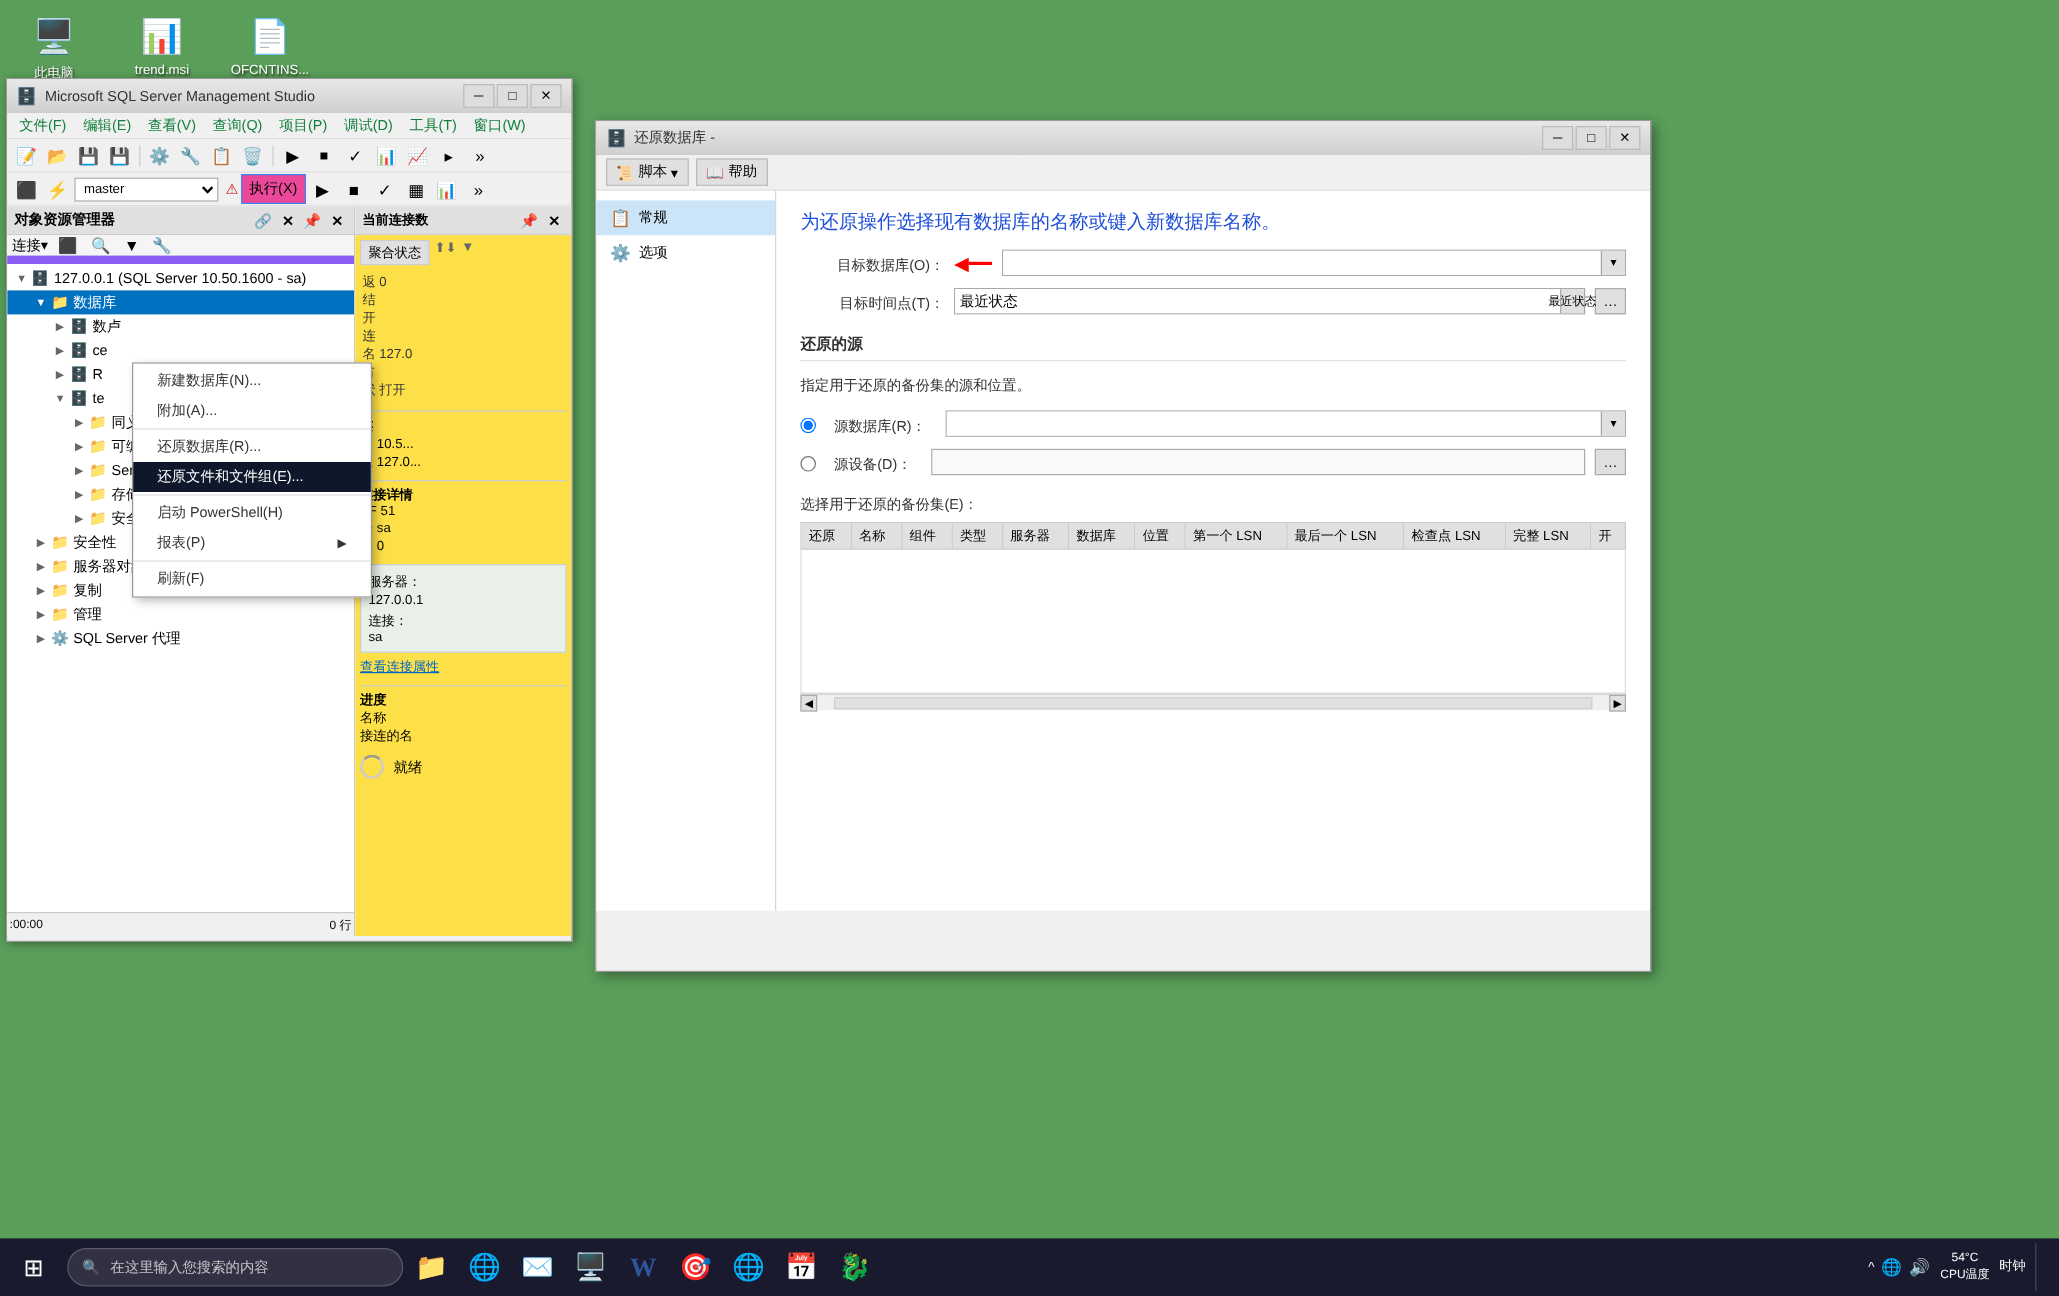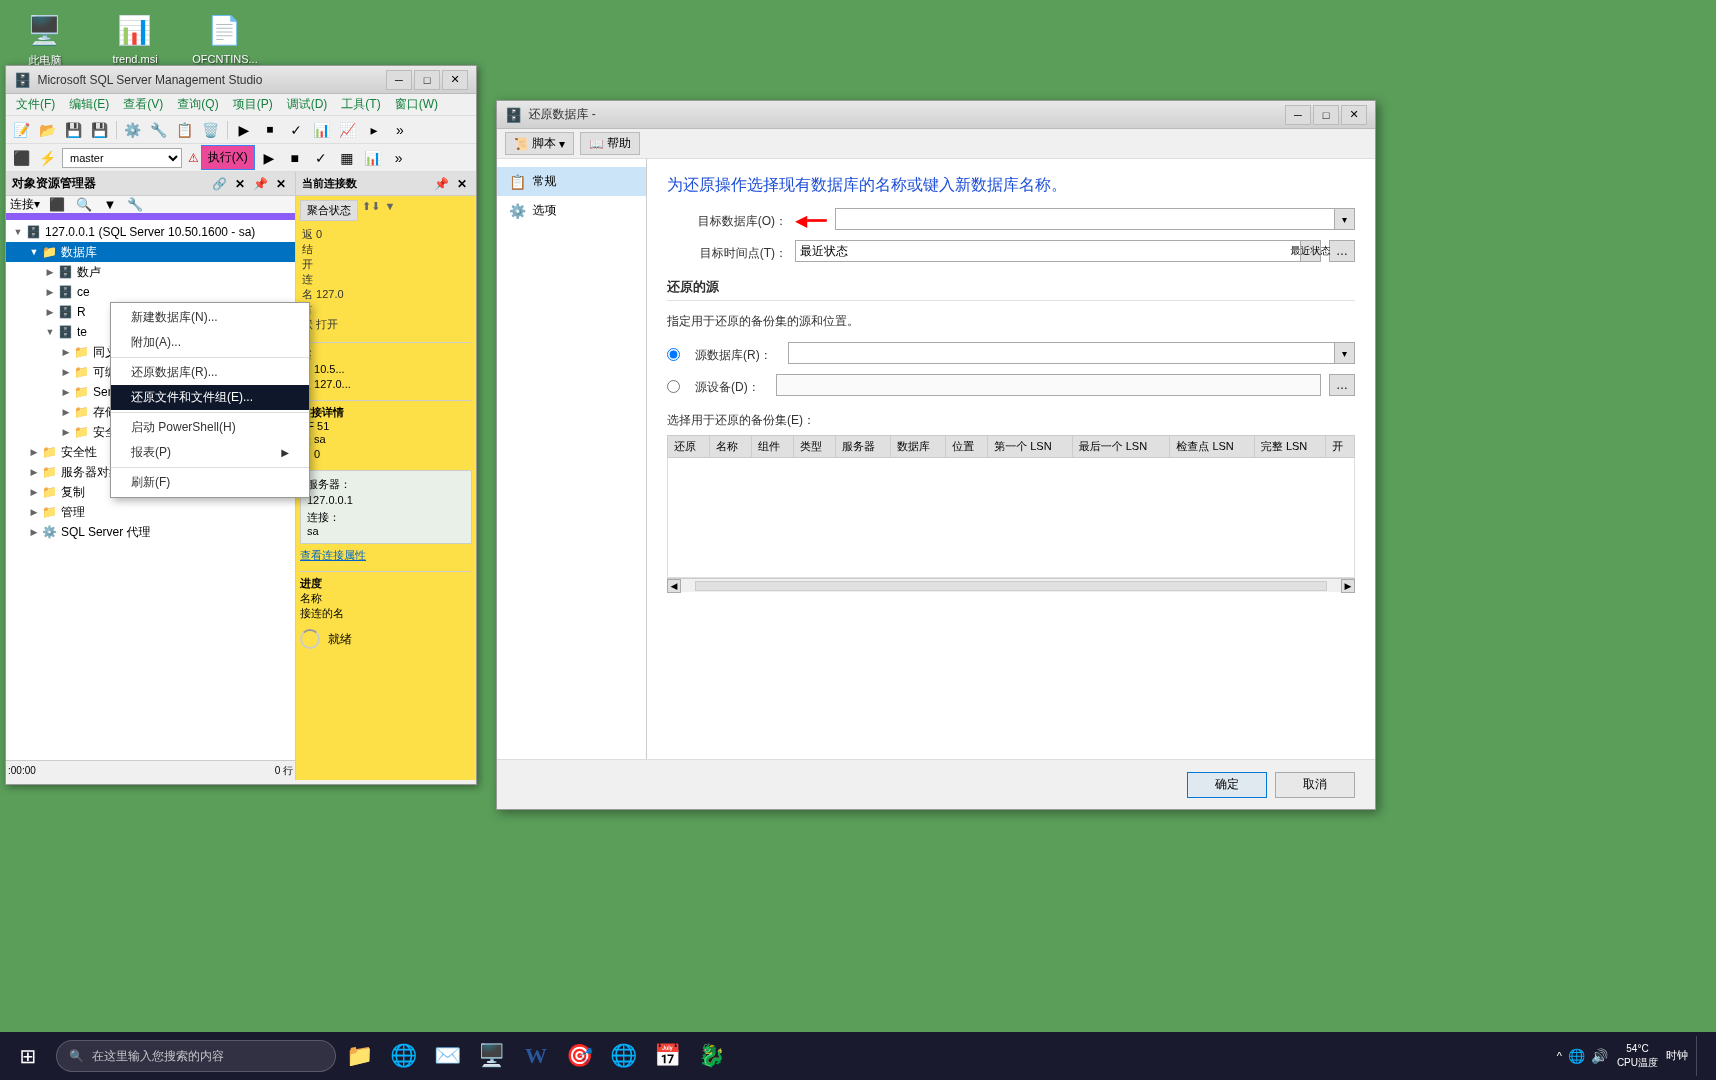--- a/index.html
+++ b/index.html
@@ -1003,28 +1003,20 @@
       </div>
 
       <div class="h-scrollbar">
         <div style="width:14px;height:14px;background:#e0e0e0;border:1px solid #aaa;display:flex;align-items:center;justify-content:center;font-size:9px;cursor:pointer;">◀</div>
         <div class="h-scroll-track"></div>
         <div style="width:14px;height:14px;background:#e0e0e0;border:1px solid #aaa;display:flex;align-items:center;justify-content:center;font-size:9px;cursor:pointer;">▶</div>
       </div>
     </div>
   </div>
 
-  <div class="restore-footer">
-    <div class="footer-btn primary">
-      <span>确定</span>
-    </div>
-    <div class="footer-btn">
-      <span>取消</span>
-    </div>
-  </div>
 </div>
 
 <div class="taskbar">
   <div class="start-btn">⊞</div>
   <div class="search-bar">
     <span>🔍</span>
     <span>在这里输入您搜索的内容</span>
   </div>
   <div class="taskbar-app">
     <span class="taskbar-app-icon">📁</span>

